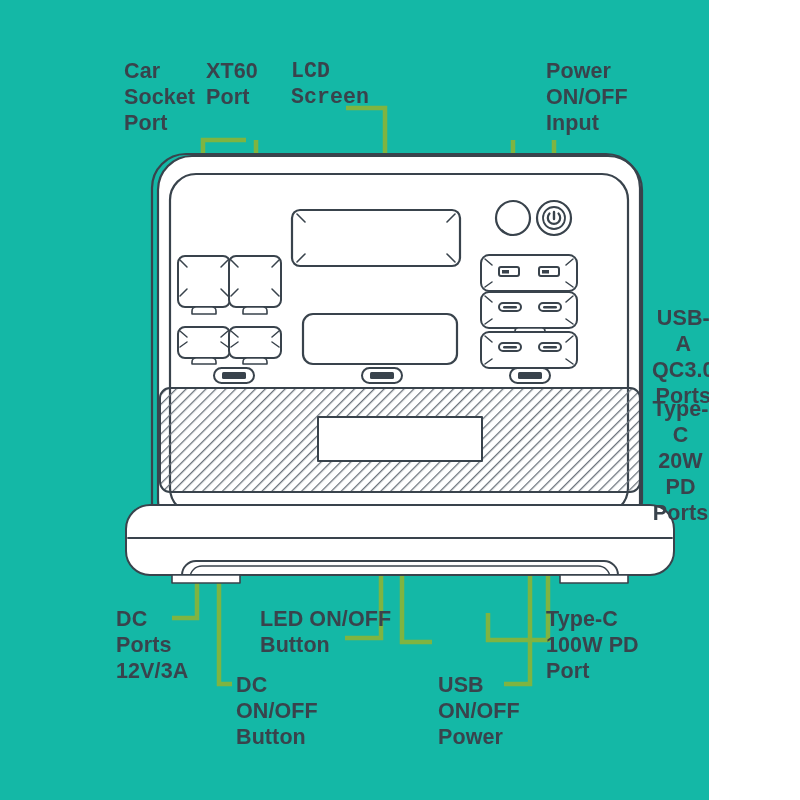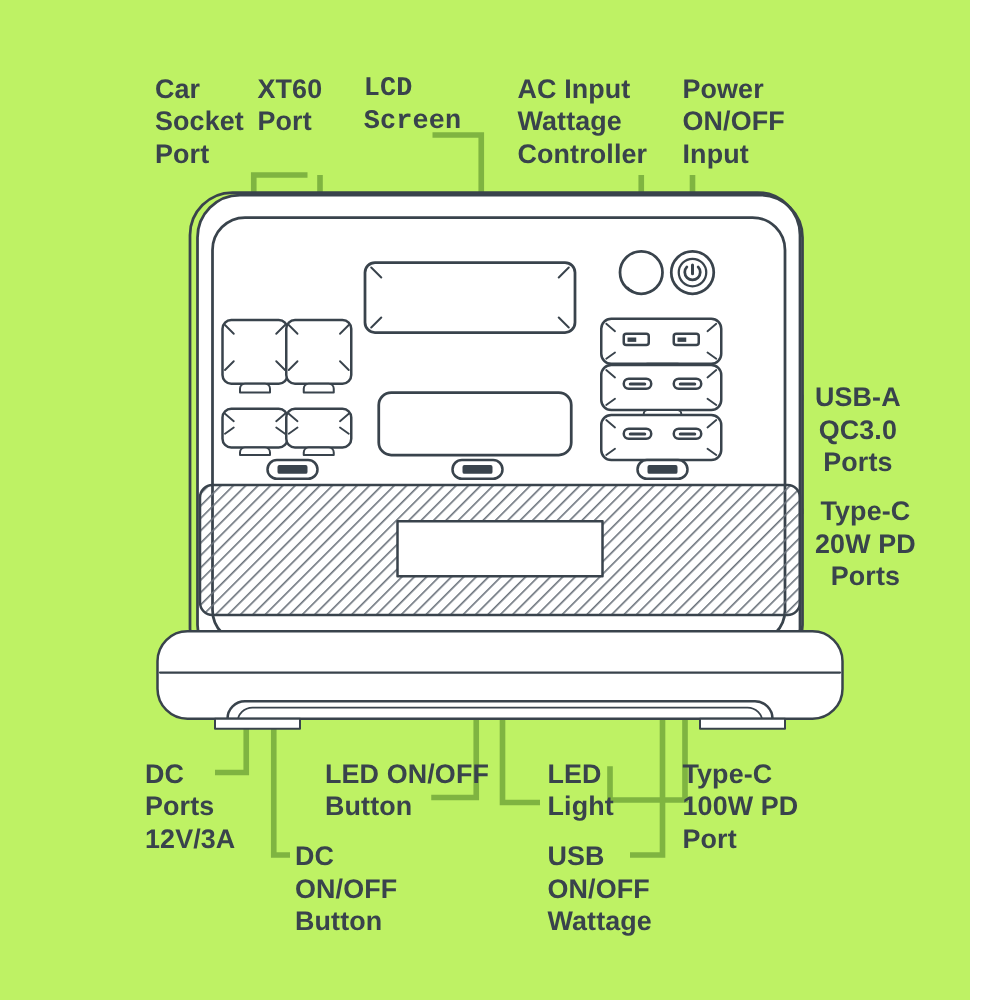--- a/index.html
+++ b/index.html
@@ -5,23 +5,23 @@
   html, body {
     margin: 0;
     padding: 0;
     background: #ffffff;
   }
   body {
     font-family: "Liberation Sans", sans-serif;
   }
   #root {
     position: relative;
-    width: 776px;
+    width: 709px;
     height: 800px;
-    background: #bef264;
+    background: #14b8a6;
     overflow: hidden;
   }
   svg.diagram {
     position: absolute;
     left: 0;
     top: 0;
     width: 800px;
     height: 800px;
   }
   .callout {
@@ -184,44 +184,39 @@
     </g>
   </svg>
 
   <div class="callout" style="left:124px; top:58px;">Car
 Socket
 Port</div>
   <div class="callout" style="left:206px; top:58px;">XT60
 Port</div>
   <div class="callout" style="left:291px; top:58px;font-family:Liberation Mono, monospace;">LCD
 Screen</div>
-  <div class="callout" style="left:414px; top:58px;">AC Input
-Wattage
-Controller</div>
   <div class="callout" style="left:546px; top:58px;">Power
 ON/OFF
 Input</div>
 
   <div class="callout right-align" style="left:652px; top:305px;">USB-A
 QC3.0
 Ports</div>
   <div class="callout right-align" style="left:652px; top:396px;">Type-C
 20W PD
 Ports</div>
 
   <div class="callout" style="left:116px; top:606px;">DC
 Ports
 12V/3A</div>
   <div class="callout" style="left:236px; top:606px;margin-left:24px;">LED ON/OFF
 Button</div>
   <div class="callout" style="left:236px; top:672px;">DC
 ON/OFF
 Button</div>
-  <div class="callout" style="left:438px; top:606px;">LED
-Light</div>
   <div class="callout" style="left:438px; top:672px;">USB
 ON/OFF
-Wattage</div>
+Power</div>
   <div class="callout" style="left:546px; top:606px;">Type-C
 100W PD
 Port</div>
 
 </div>
 
 </body></html>

